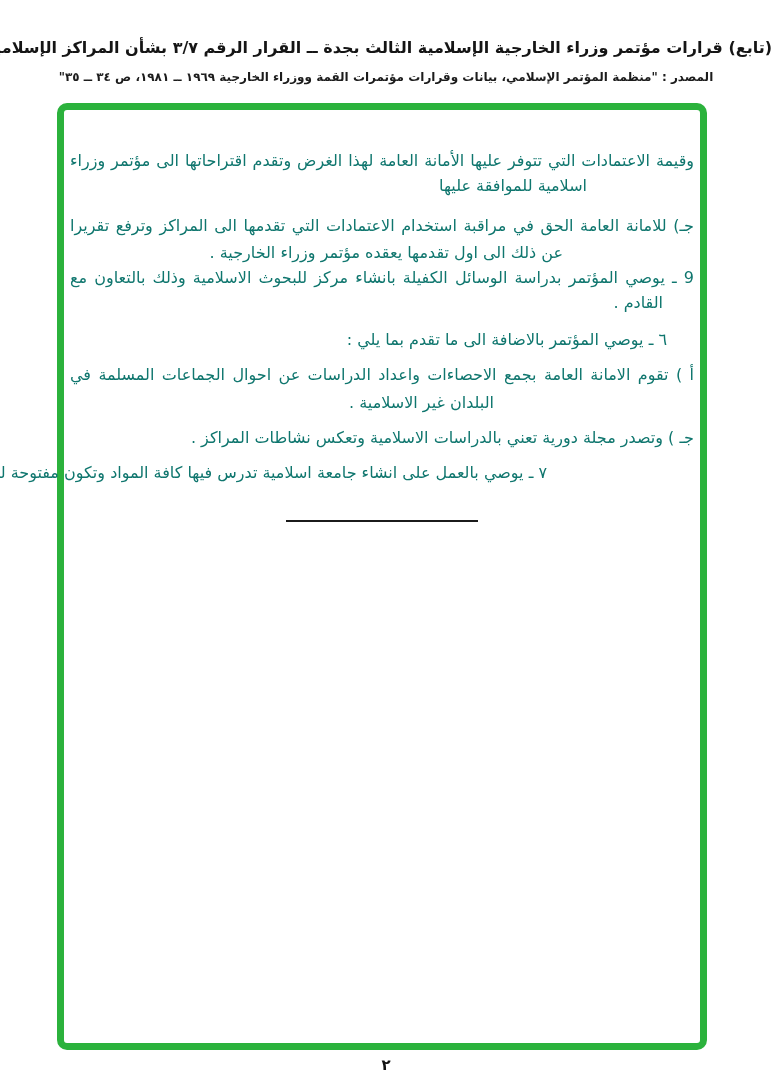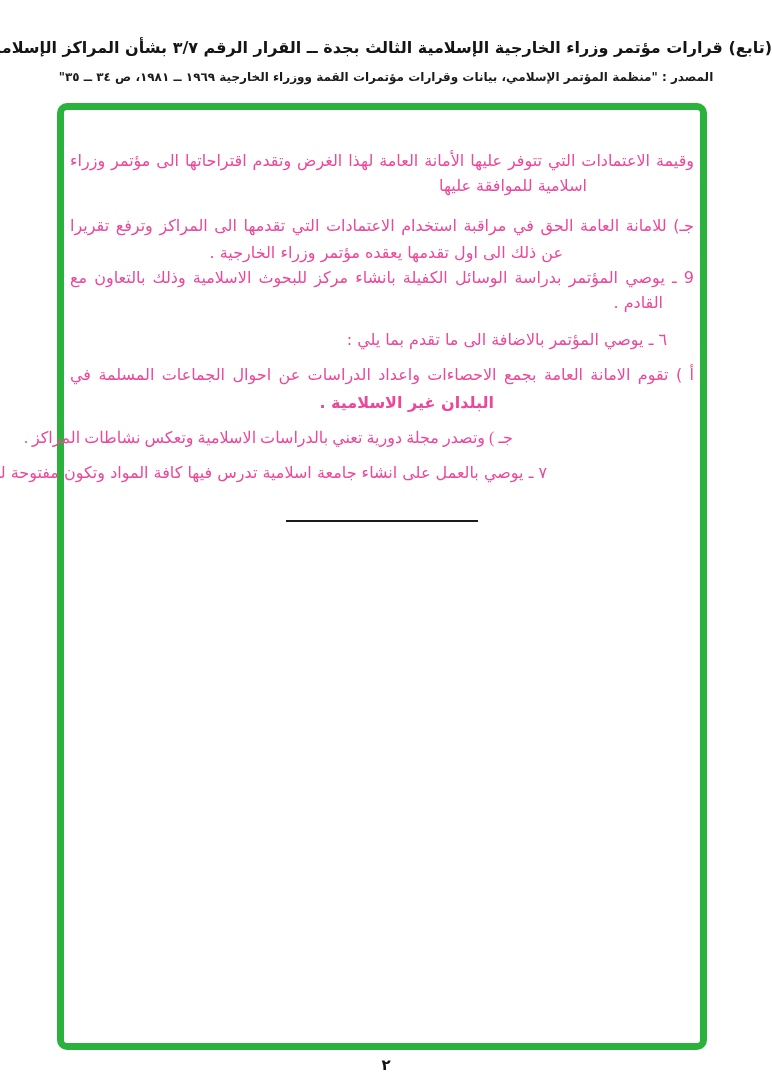--- a/index.html
+++ b/index.html
@@ -37,21 +37,21 @@
   }
   .text-block{
     padding:38px 6px 0 6px;
     direction:rtl;
     font-size:16px;
   }
   .line{
     line-height:25px;
     text-align:right;
     white-space:nowrap;
-    color:#ec4899;
+    color:#0f766e;
   }
   .line.stretch{
     white-space:normal;
     text-align:justify;
     text-align-last:justify;
   }
   .divider{
     margin:35px auto 0 auto;
     width:192px;height:0;
     border-top:2px solid #1b1b1b;
@@ -75,22 +75,22 @@
   <div class="green-box">
     <div class="text-block" id="body-lines">
         <div class="line stretch" style="margin-top: 0px;">وقيمة الاعتمادات التي تتوفر عليها الأمانة العامة لهذا الغرض وتقدم اقتراحاتها الى مؤتمر وزراء</div>
         <div class="line" style="margin-top: 0px; margin-right: 107px;">اسلامية للموافقة عليها</div>
         <div class="line stretch" style="margin-top: 15px;">جـ) للامانة العامة الحق في مراقبة استخدام الاعتمادات التي تقدمها الى المراكز وترفع تقريرا</div>
         <div class="line" style="margin-top: 2px; margin-right: 131px;">عن ذلك الى اول تقدمها يعقده مؤتمر وزراء الخارجية .</div>
         <div class="line stretch" style="margin-top: 0px;">9 ـ يوصي المؤتمر بدراسة الوسائل الكفيلة بانشاء مركز للبحوث الاسلامية وذلك بالتعاون مع</div>
         <div class="line" style="margin-top: 0px; margin-right: 31px;">القادم .</div>
         <div class="line" style="margin-top: 12px; margin-right: 27px;">٦ ـ يوصي المؤتمر بالاضافة الى ما تقدم بما يلي :</div>
         <div class="line stretch" style="margin-top: 10px;">أ ) تقوم الامانة العامة بجمع الاحصاءات واعداد الدراسات عن احوال الجماعات المسلمة في</div>
-        <div class="line" style="margin-top: 3px; margin-right: 200px; font-weight: bold;">البلدان غير الاسلامية .</div>
-        <div class="line" style="margin-top: 10px; margin-right: 181px; font-family: Liberation Serif, serif;">جـ ) وتصدر مجلة دورية تعني بالدراسات الاسلامية وتعكس نشاطات المراكز .</div>
+        <div class="line" style="margin-top: 3px; margin-right: 200px;">البلدان غير الاسلامية .</div>
+        <div class="line" style="margin-top: 10px; ">جـ ) وتصدر مجلة دورية تعني بالدراسات الاسلامية وتعكس نشاطات المراكز .</div>
         <div class="line" style="margin-top: 10px; margin-right: 147px;">٧ ـ يوصي بالعمل على انشاء جامعة اسلامية تدرس فيها كافة المواد وتكون مفتوحة للجميع .</div>
       </div>
     <div class="divider"></div>
   </div>
 
   <div class="page-number">٢</div>
 
 </div>
 
 </body></html>

